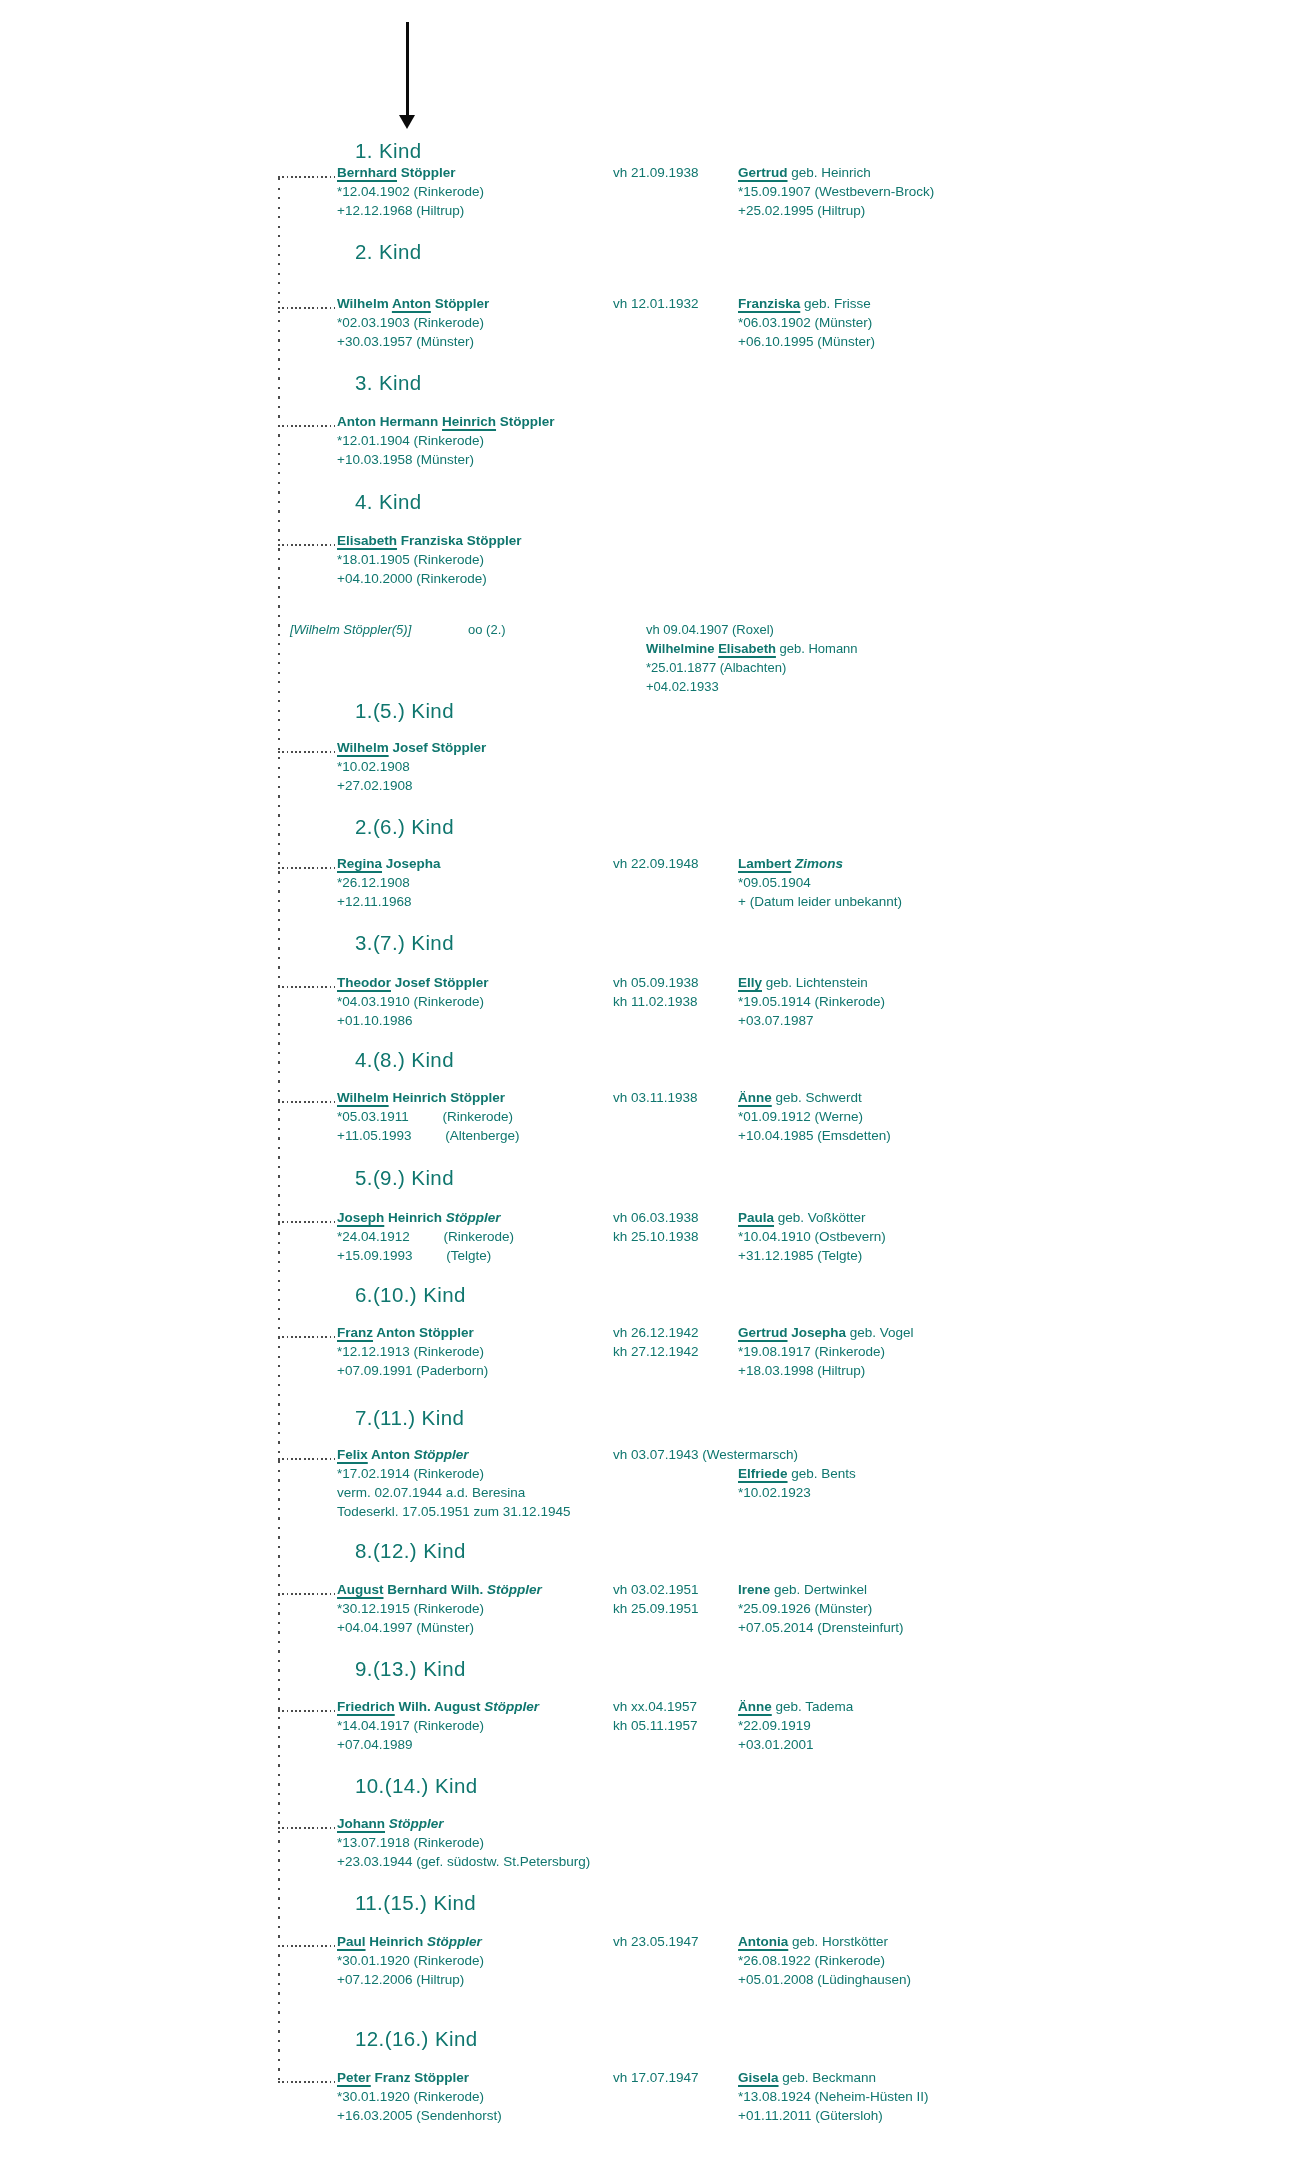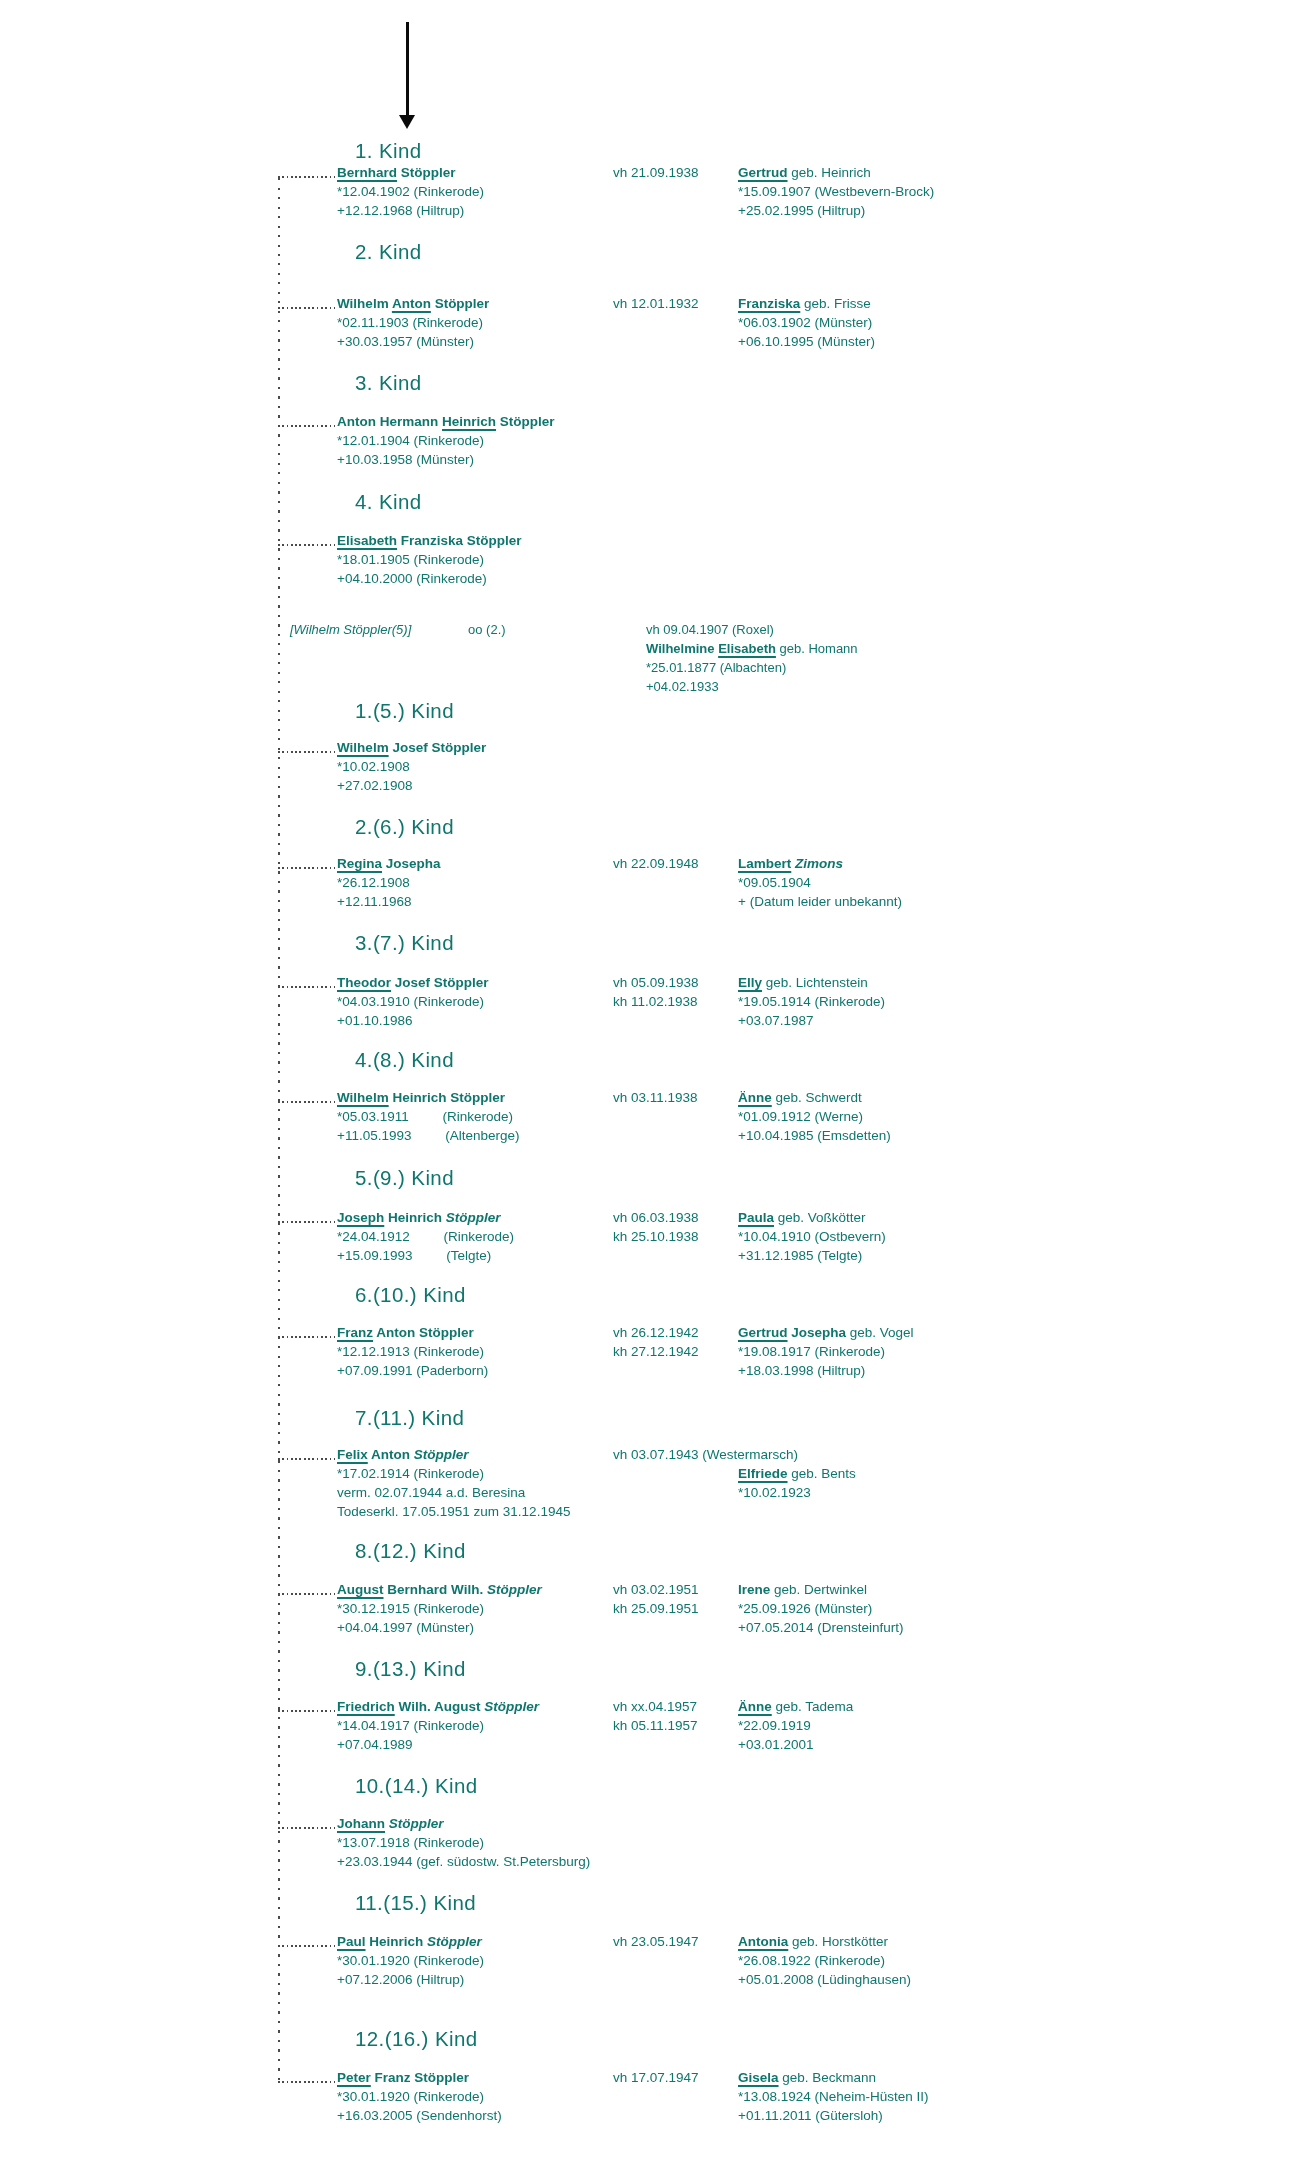--- a/index.html
+++ b/index.html
@@ -55,21 +55,21 @@
     <div class="ln m0">vh 21.09.1938</div>
     <div class="nm sp"><span class="b"></span><span class="bu">Gertrud</span><span class="b"></span><span class="bi"></span><span class="r"> geb. Heinrich</span></div>
     <div class="ln s0">*15.09.1907 (Westbevern-Brock)</div>
     <div class="ln s1">+25.02.1995 (Hiltrup)</div>
   </div>
 
   <div class="entry" style="--h:240px;--n:296px">
     <div class="heading">2. Kind</div>
     <div class="leader"></div>
     <div class="nm"><span class="b">Wilhelm </span><span class="bu">Anton</span><span class="b"> Stöppler</span><span class="bi"></span></div>
-    <div class="ln l0">*02.11.1903 (Rinkerode)</div>
+    <div class="ln l0">*02.03.1903 (Rinkerode)</div>
     <div class="ln l1">+30.03.1957 (Münster)</div>
     <div class="ln m0">vh 12.01.1932</div>
     <div class="nm sp"><span class="b"></span><span class="bu">Franziska</span><span class="b"></span><span class="bi"></span><span class="r"> geb. Frisse</span></div>
     <div class="ln s0">*06.03.1902 (Münster)</div>
     <div class="ln s1">+06.10.1995 (Münster)</div>
   </div>
 
   <div class="entry" style="--h:371px;--n:414px">
     <div class="heading">3. Kind</div>
     <div class="leader"></div>

